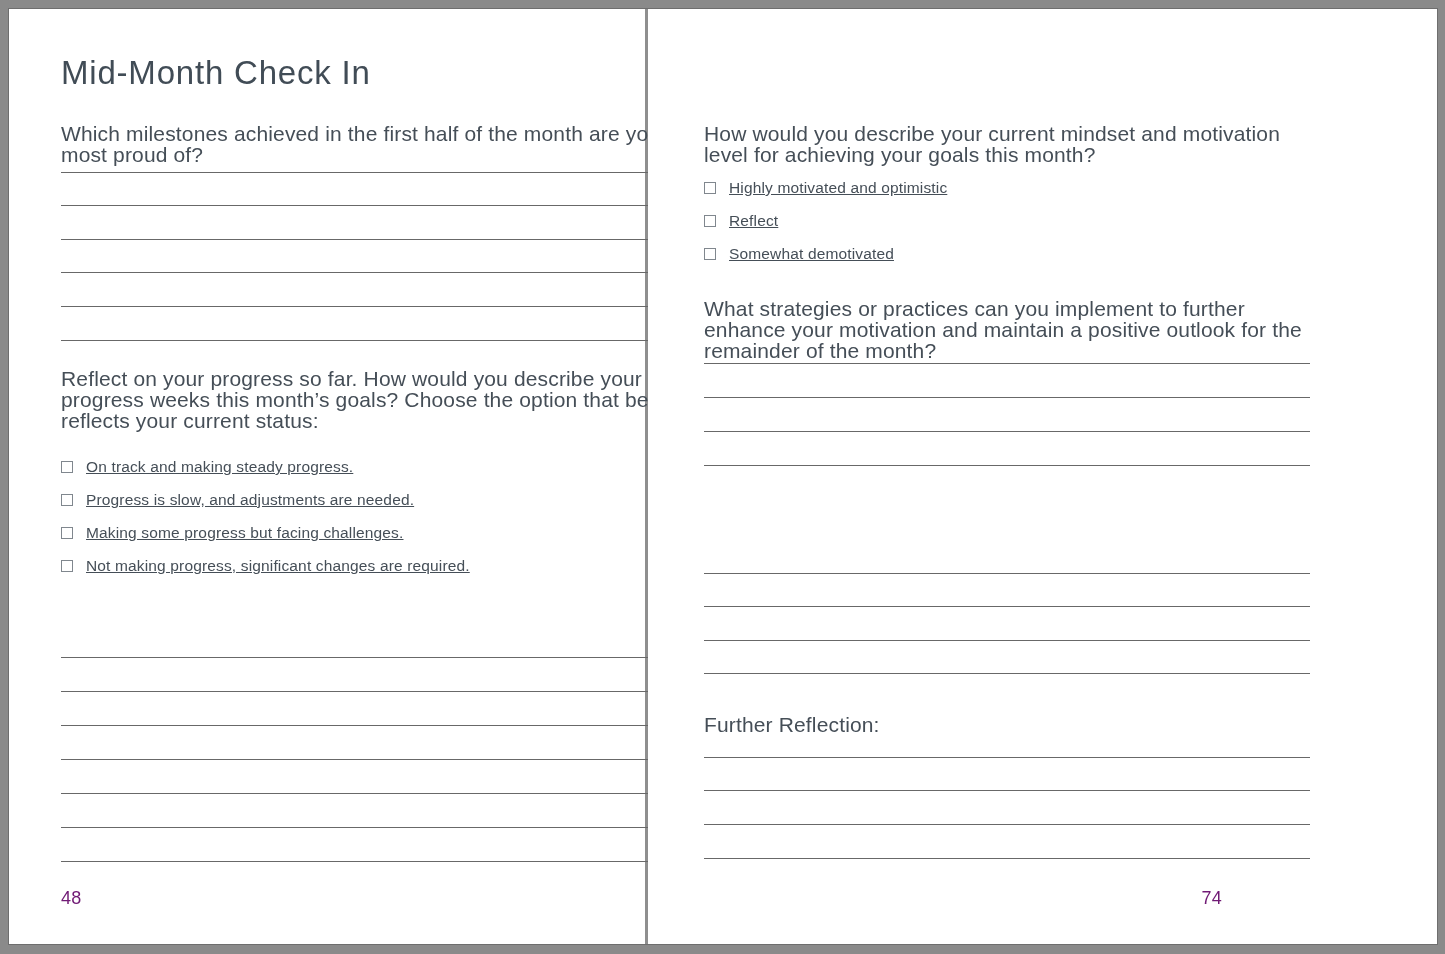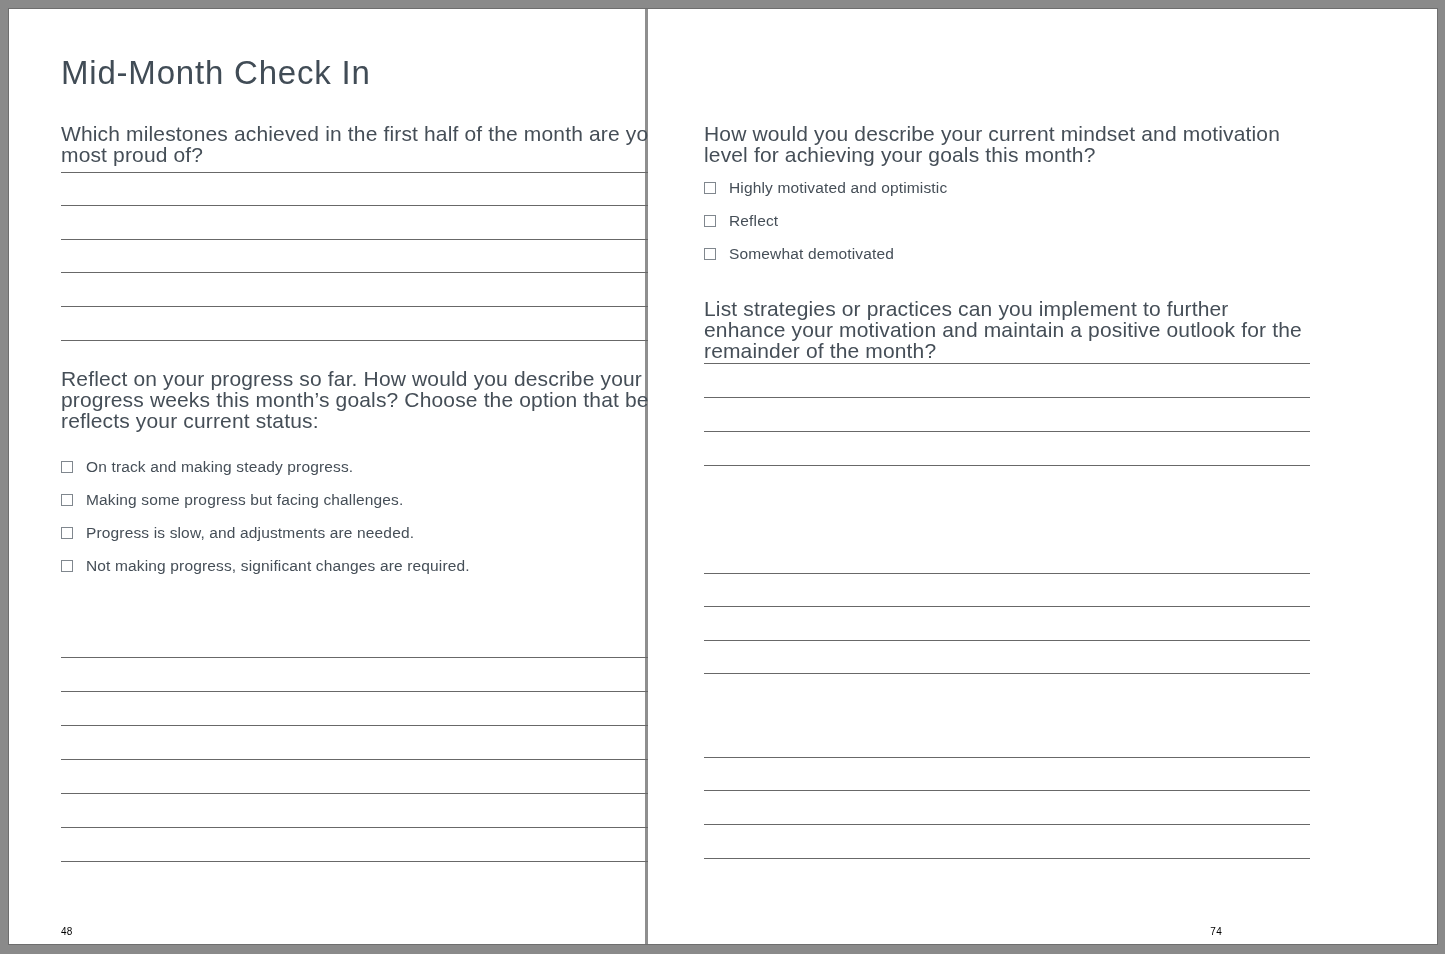--- a/index.html
+++ b/index.html
@@ -31,32 +31,32 @@
   }
   .page-left .q{left:52px;}
   .page-right .q{left:56px;}
   .lines{position:absolute;width:606px;}
   .page-left .lines{left:52px;}
   .page-right .lines{left:56px;}
   .line{height:32.6px;border-bottom:1.5px solid #686868;}
   .line7{height:33px;}
   .line325{height:32.5px;}
   .line327{height:32.7px;}
-  .checklist{position:absolute;}
+  .checklist{position:absolute;text-decoration:underline;}
   .page-left .checklist{left:52px;margin-top:24px;}
   .page-right .checklist{left:56px;}
   .chk-row{display:flex;align-items:center;height:21px;margin-bottom:12px;}
   .box{
     display:inline-block;width:10px;height:10px;
     border:1.5px solid #80878e;margin-right:13px;flex:0 0 auto;
     background:#ffffff;
   }
   .chk-lbl{font-size:15.5px;letter-spacing:0.15px;color:#454e57;line-height:21px;white-space:nowrap;}
   .pagenum{
-    position:absolute;top:917px;font-size:10px;color:#000000;letter-spacing:0.3px;
+    position:absolute;top:879px;font-size:18px;color:#701a75;letter-spacing:0.3px;
   }
   .pagenum.pn-left{left:52px;}
   .pagenum.pn-right{right:46px;}
 </style>
 </head>
 <body>
 
 <div class="canvas">
   <div class="spread">
 
@@ -76,25 +76,25 @@
 
       <p class="q" style="top:359px">Reflect on your progress so far. How would you describe your progress weeks this month’s goals? Choose the option that best reflects your current status:</p>
 
       <div class="checklist" style="top:423px">
         <div class="chk-row">
           <span class="box"></span>
           <span class="chk-lbl">On track and making steady progress.</span>
         </div>
         <div class="chk-row">
           <span class="box"></span>
-          <span class="chk-lbl">Making some progress but facing challenges.</span>
+          <span class="chk-lbl">Progress is slow, and adjustments are needed.</span>
         </div>
         <div class="chk-row">
           <span class="box"></span>
-          <span class="chk-lbl">Progress is slow, and adjustments are needed.</span>
+          <span class="chk-lbl">Making some progress but facing challenges.</span>
         </div>
         <div class="chk-row">
           <span class="box"></span>
           <span class="chk-lbl">Not making progress, significant changes are required.</span>
         </div>
       </div>
 
 
       <div class="lines" style="top:615px">
         <div class="line line7"></div>
@@ -123,37 +123,38 @@
         <div class="chk-row">
           <span class="box"></span>
           <span class="chk-lbl">Reflect</span>
         </div>
         <div class="chk-row">
           <span class="box"></span>
           <span class="chk-lbl">Somewhat demotivated</span>
         </div>
       </div>
 
-      <p class="q" style="top:289px">List strategies or practices can you implement to further enhance your motivation and maintain a positive outlook for the remainder of the month?</p>
+      <p class="q" style="top:289px">What strategies or practices can you implement to further enhance your motivation and maintain a positive outlook for the remainder of the month?</p>
 
       <div class="lines" style="top:321px">
         <div class="line line7"></div>
         <div class="line line7"></div>
         <div class="line line7"></div>
         <div class="line line7"></div>
       </div>
 
 
       <div class="lines" style="top:531px">
         <div class="line line325"></div>
         <div class="line line325"></div>
         <div class="line line325"></div>
         <div class="line line325"></div>
       </div>
 
+      <p class="q" style="top:705px">Further Reflection:</p>
 
       <div class="lines" style="top:715px">
         <div class="line line327"></div>
         <div class="line line327"></div>
         <div class="line line327"></div>
         <div class="line line327"></div>
       </div>
 
       <div class="pagenum pn-right">74</div>
     </section>

